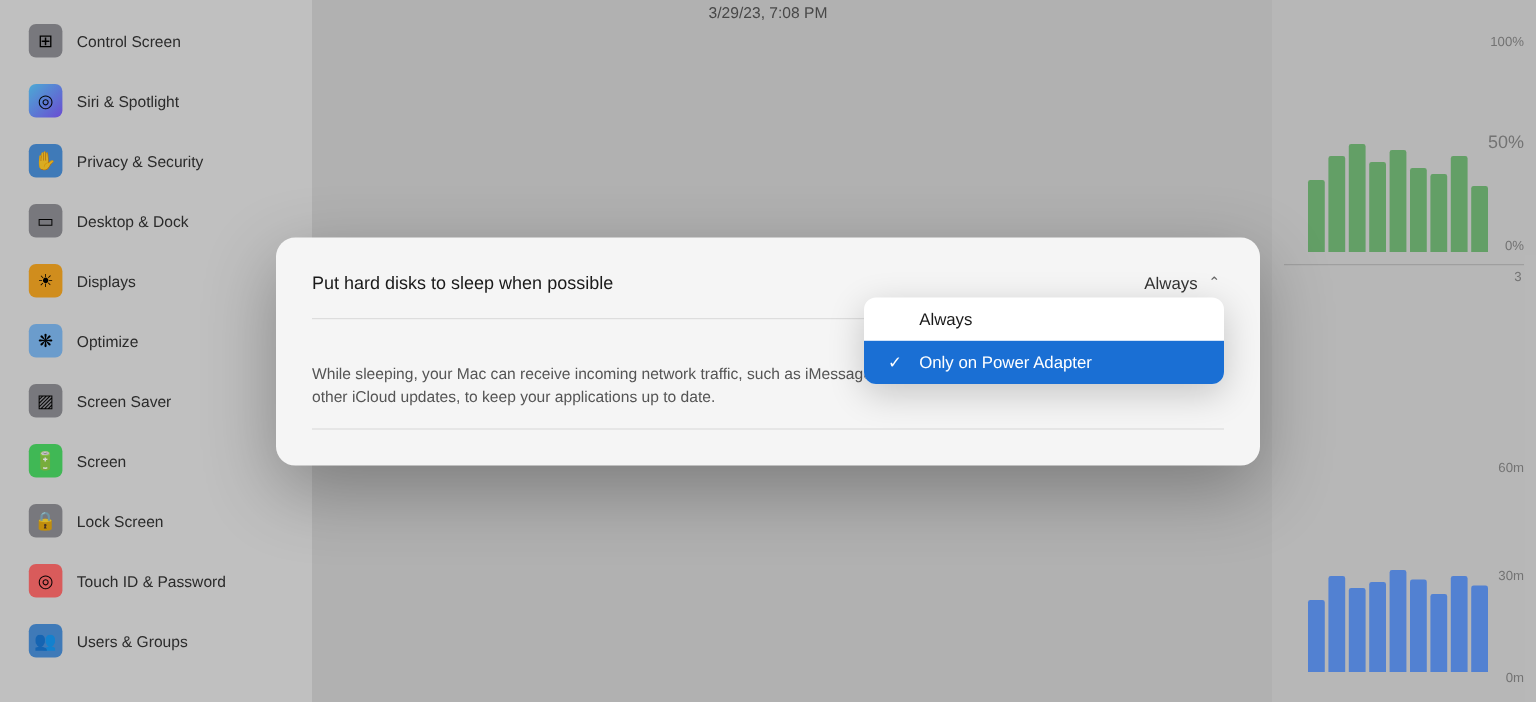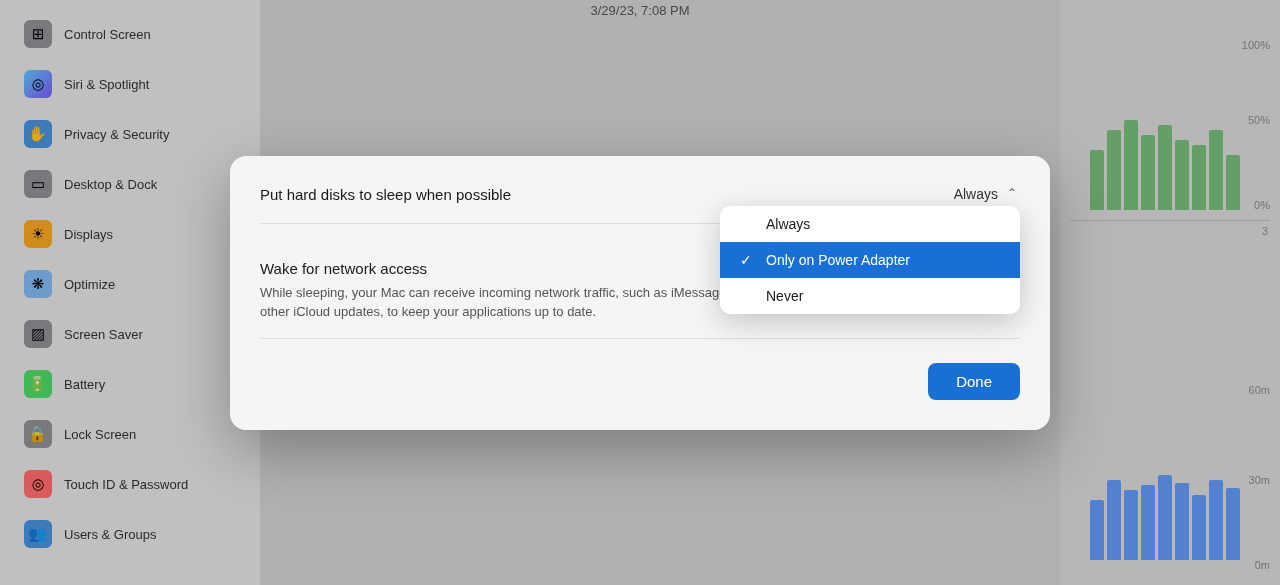--- a/index.html
+++ b/index.html
@@ -304,21 +304,21 @@
     <div class="sidebar-item">
       <div class="sidebar-icon icon-wallpaper" style="font-size: 15px;">❋</div>
       <span class="sidebar-label">Optimize</span>
     </div>
     <div class="sidebar-item">
       <div class="sidebar-icon icon-screensaver" style="font-size: 15px;">▨</div>
       <span class="sidebar-label">Screen Saver</span>
     </div>
     <div class="sidebar-item">
       <div class="sidebar-icon icon-battery" style="font-size: 15px;">🔋</div>
-      <span class="sidebar-label">Battery</span>
+      <span class="sidebar-label">Screen</span>
     </div>
     <div class="sidebar-item">
       <div class="sidebar-icon icon-lock" style="font-size: 15px;">🔒</div>
       <span class="sidebar-label">Lock Screen</span>
     </div>
     <div class="sidebar-item">
       <div class="sidebar-icon icon-touchid" style="font-size: 15px;">◎</div>
       <span class="sidebar-label">Touch ID &amp; Password</span>
     </div>
     <div class="sidebar-item">
@@ -337,22 +337,22 @@
         <div class="chart-bar" style="height: 80px;"></div>
         <div class="chart-bar" style="height: 90px;"></div>
         <div class="chart-bar" style="height: 75px;"></div>
         <div class="chart-bar" style="height: 85px;"></div>
         <div class="chart-bar" style="height: 70px;"></div>
         <div class="chart-bar" style="height: 65px;"></div>
         <div class="chart-bar" style="height: 80px;"></div>
         <div class="chart-bar" style="height: 55px;"></div>
       </div>
 
-    <div style="position: absolute; right: 0; top: 15px; margin-top: 10px;"><span style="font-size:11px;color:#888;">100%</span></div>
-    <div style="position: absolute; right: 0; top: 100px;"><span style="font-size:11px;color:#888;">50%</span></div>
+    <div style="position: absolute; right: 0; top: 15px;"><span style="font-size:11px;color:#888;">100%</span></div>
+    <div style="position: absolute; right: 0; top: 100px;"><span style="font-size:15px;color:#888;">50%</span></div>
     <div style="position: absolute; right: 0; top: 185px;"><span style="font-size:11px;color:#888;">0%</span></div>
 
     <div style="position:absolute; left:0; right:0; top:210px; height:1px; background:#bbb;"></div>
 
     <div style="position:absolute; right:2px; top:215px; font-size:11px; color:#888;">3</div>
 
     <div style="position: absolute; right: 30px; top: 370px; display: flex; gap: 3px; align-items: flex-end; height: 180px;">
     <div class="chart-bar-blue" style="height: 60px;"></div>
         <div class="chart-bar-blue" style="height: 80px;"></div>
         <div class="chart-bar-blue" style="height: 70px;"></div>
@@ -384,31 +384,23 @@
 
       <div class="dropdown-menu">
         <div class="dropdown-item">
           <span class="check-mark">&nbsp;</span>
           <span>Always</span>
         </div>
         <div class="dropdown-item selected">
           <span class="check-mark">✓</span>
           <span>Only on Power Adapter</span>
         </div>
-        <div class="dropdown-item">
-          <span class="check-mark">&nbsp;</span>
-          <span>Never</span>
-        </div>
       </div>
     </div>
 
     <div class="wake-section">
-      <div class="wake-title">Wake for network access</div>
       <div class="wake-description">While sleeping, your Mac can receive incoming network traffic, such as iMessages and other iCloud updates, to keep your applications up to date.</div>
     </div>
 
 
-    <div class="dialog-footer">
-      <button class="done-button">Done</button>
-    </div>
 
   </div>
 </div>
 
 </body></html>

